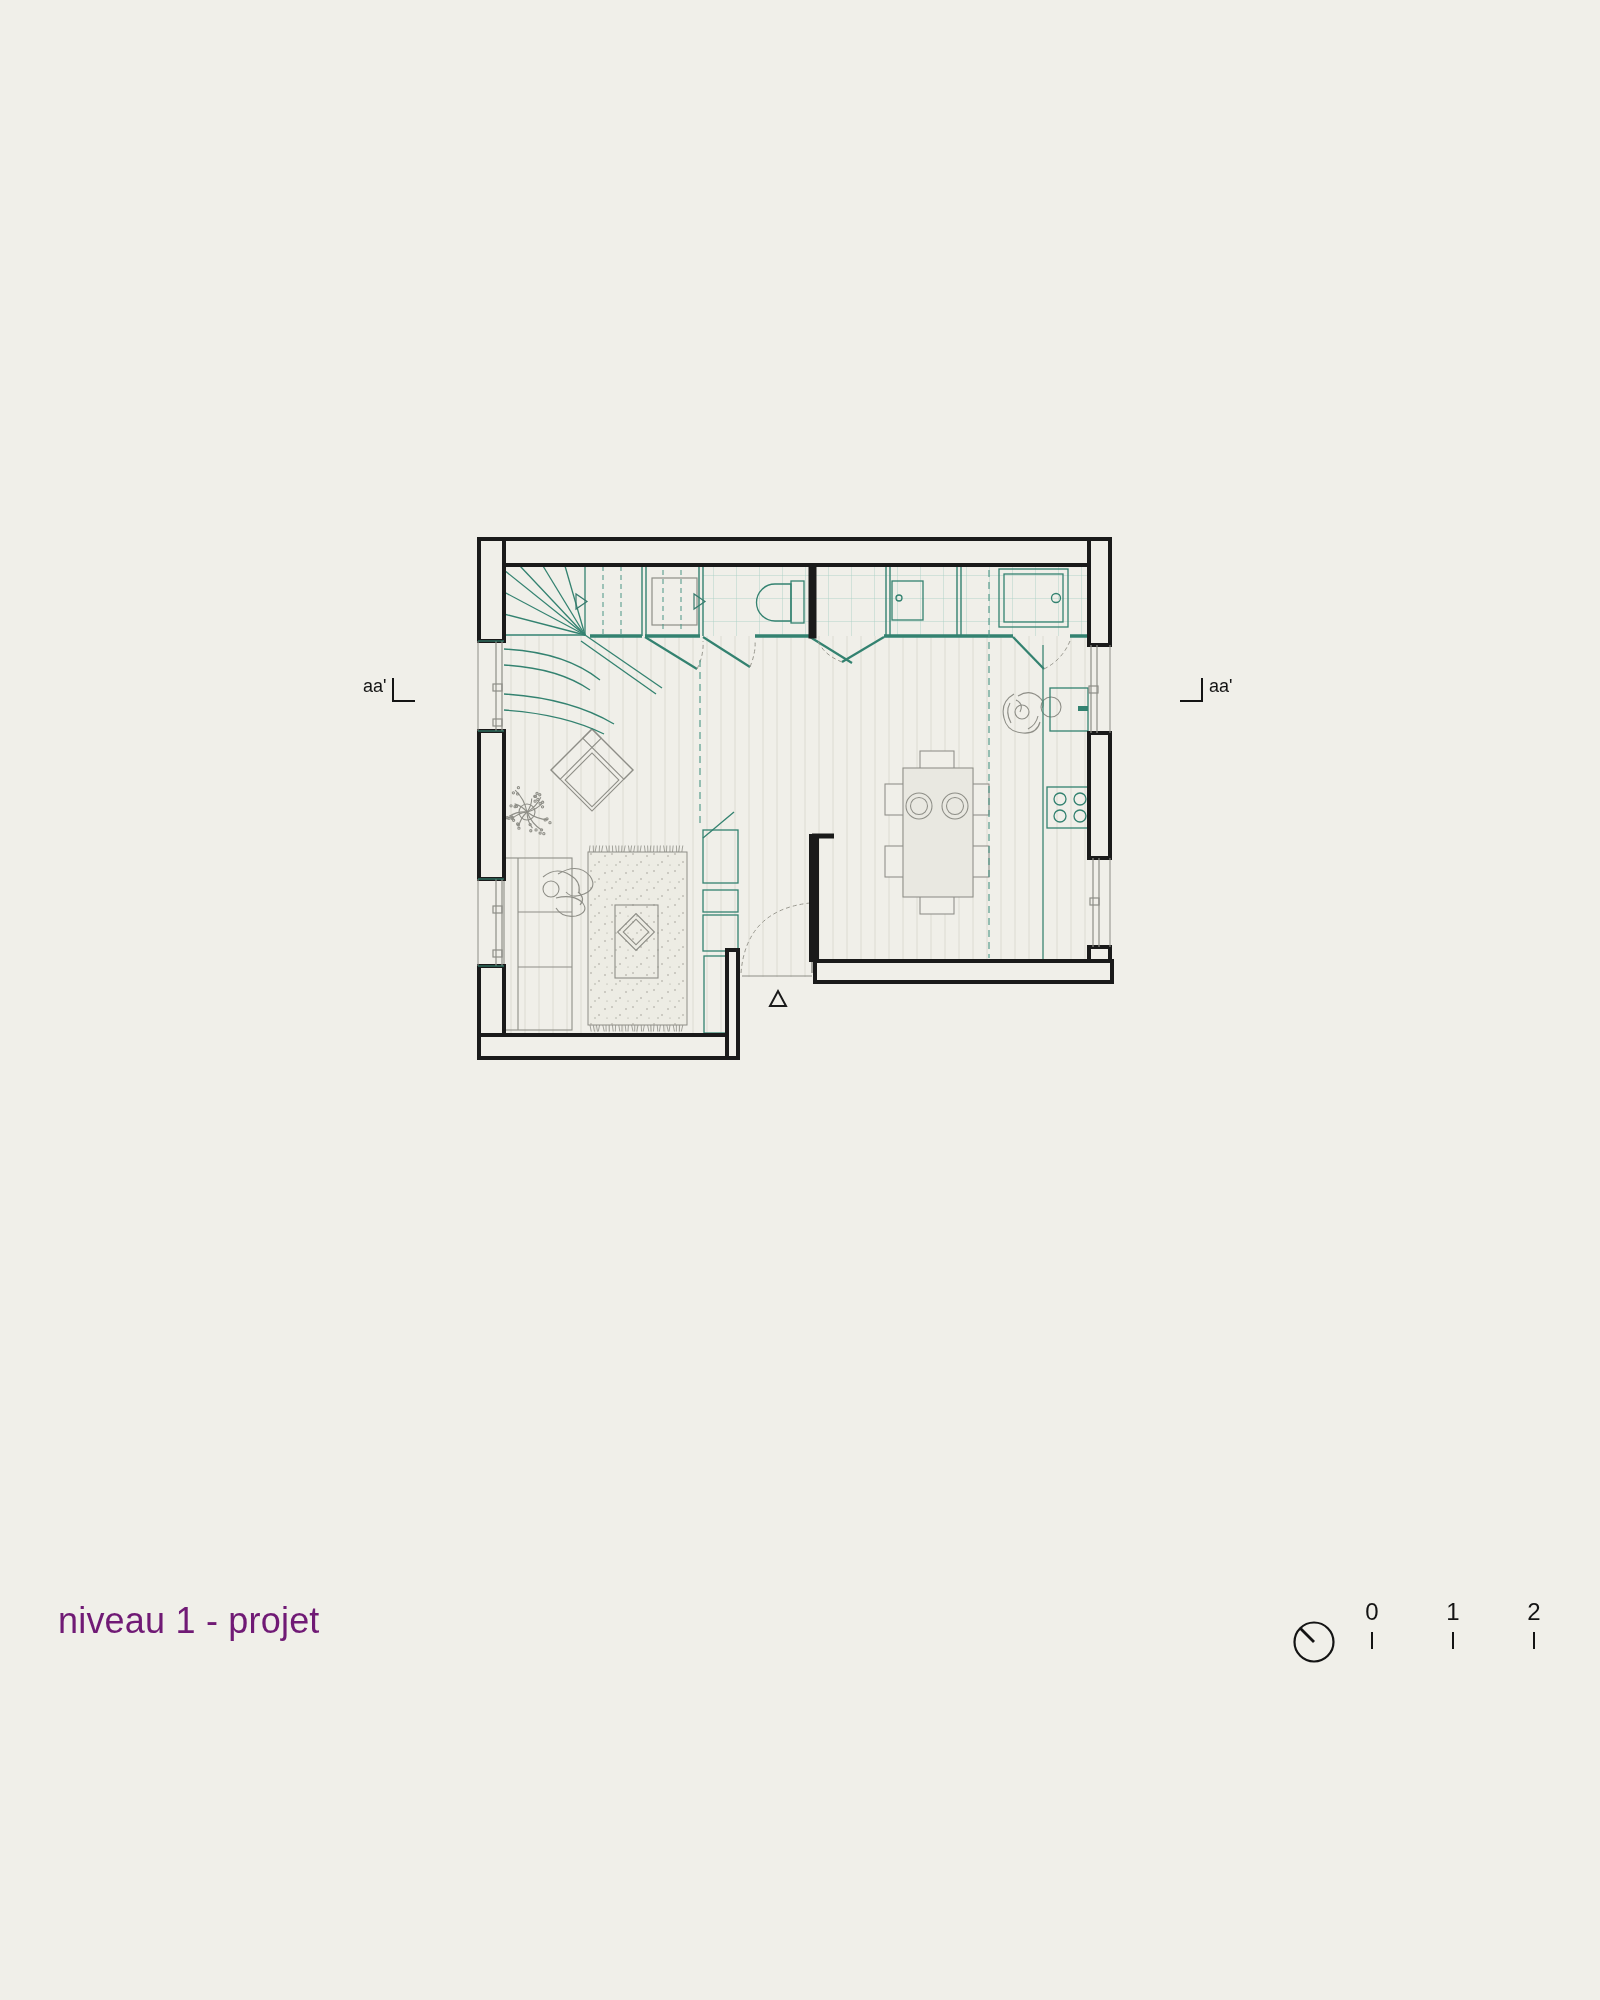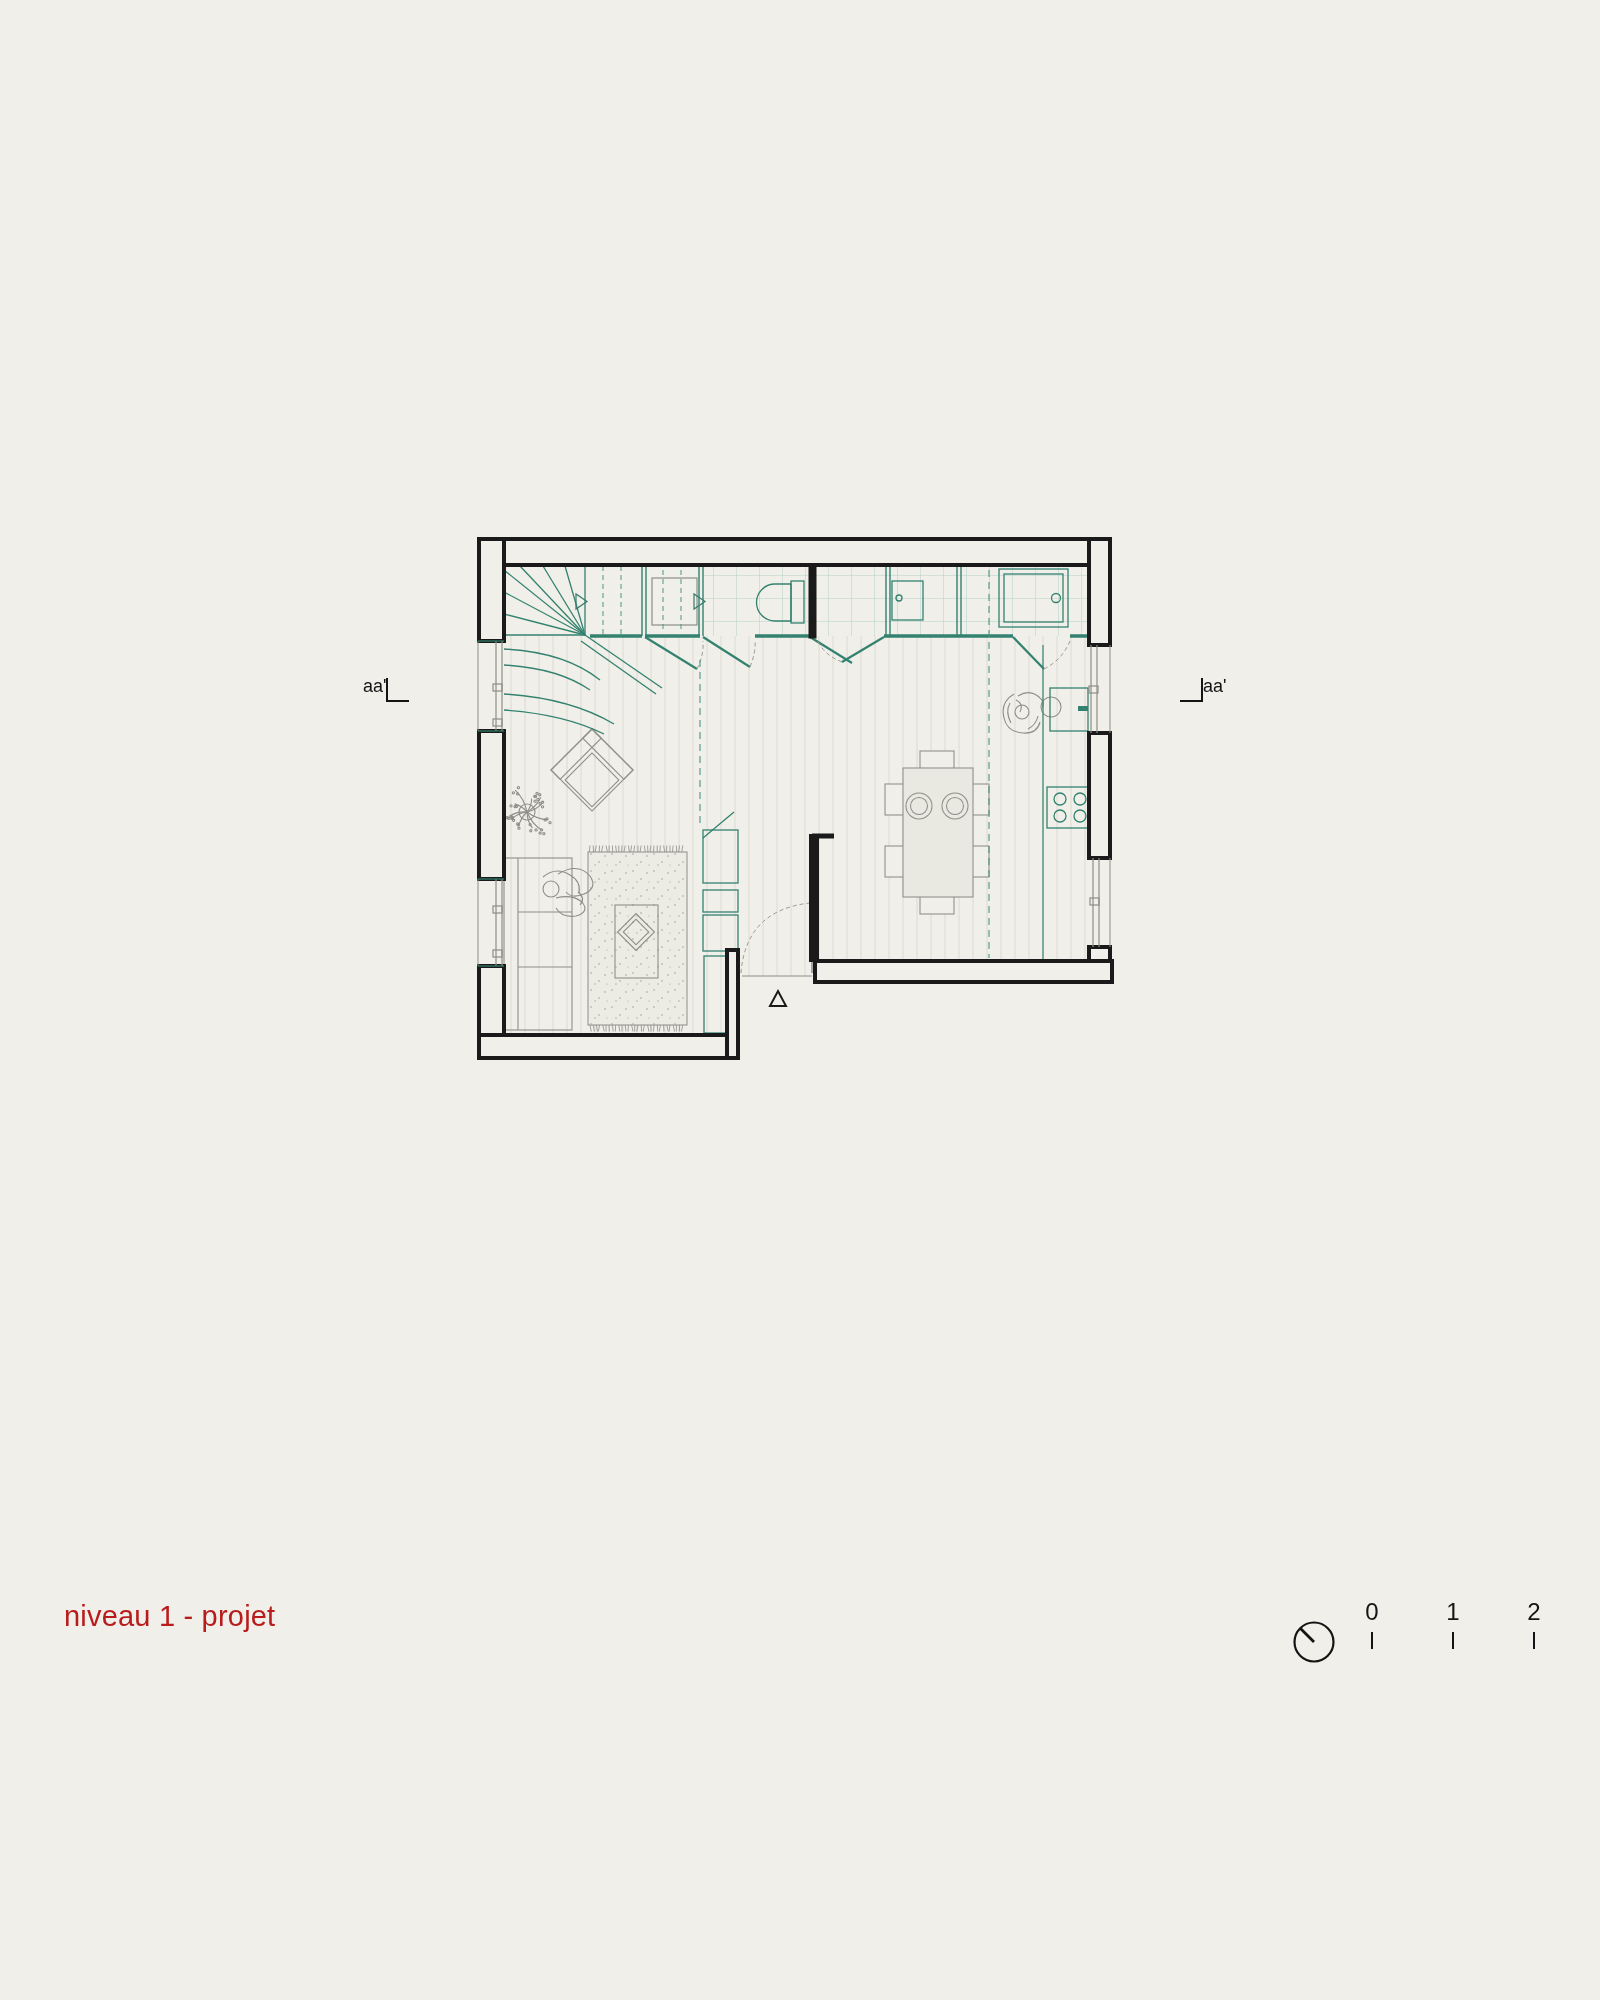--- a/index.html
+++ b/index.html
@@ -6,24 +6,24 @@
   body{
     width:1600px;height:2000px;
     background:#f0efe9;
     font-family:"Liberation Sans", sans-serif;
     position:relative;overflow:hidden;
     color:#161616;
   }
   .sheet{position:absolute;inset:0;}
   svg.plan{position:absolute;left:0;top:0;}
   .title{
-    position:absolute;left:64px;top:1600px;
-    font-size:29px;letter-spacing:0.2px;color:#b91c1c;
+    position:absolute;left:58px;top:1600px;
+    font-size:36px;letter-spacing:0.2px;color:#701a75;
   }
-  .marker{position:absolute;display:flex;align-items:flex-start;gap:0;font-size:18px;font-weight:500;color:#141414;}
+  .marker{position:absolute;display:flex;align-items:flex-start;gap:6px;font-size:18px;font-weight:500;color:#141414;}
   .marker .lmark{width:21px;height:22px;margin-top:2px;}
   .marker-left .lmark{border-left:2.6px solid #141414;border-bottom:2.6px solid #141414;}
   .marker-right .lmark{border-right:2.6px solid #141414;border-bottom:2.6px solid #141414;}
   .marker-left{left:363px;top:676px;}
   .marker-right{left:1180px;top:676px;}
   .scalebar{position:absolute;left:1292px;top:1598px;width:270px;height:70px;}
   .north{position:absolute;left:0;top:22px;width:44px;height:44px;}
   .scale-unit{position:absolute;top:0;width:40px;text-align:center;}
   .scale-unit .num{font-size:24px;color:#141414;}
   .scale-unit .tick{width:2.6px;height:17px;background:#141414;margin:6px auto 0 auto;}

